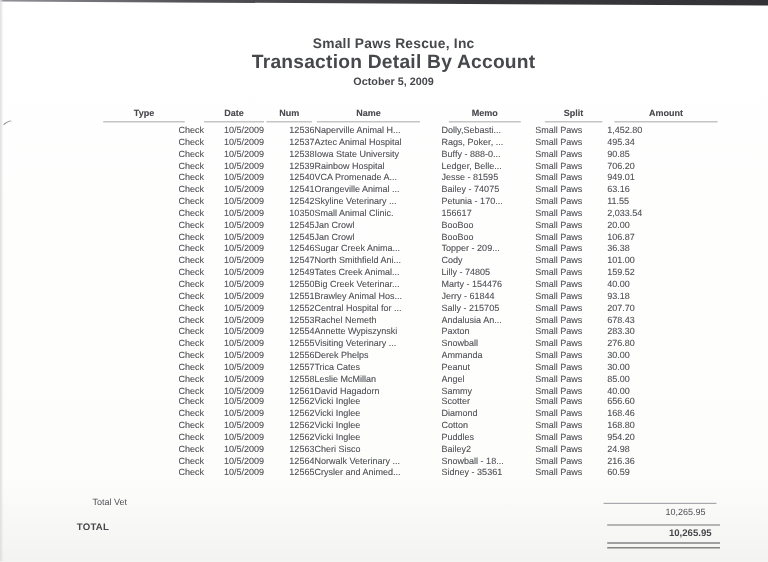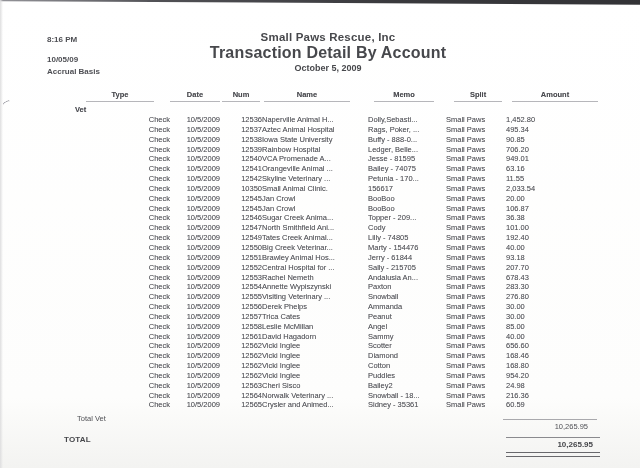--- a/index.html
+++ b/index.html
@@ -88,25 +88,20 @@
 </style>
 </head>
 <body>
 
 <div class="scan">
 
   <div class="scan-strip"></div>
   <div class="scan-left-edge"></div>
   <div class="pen-mark"></div>
 
-  <div class="meta">
-    <div class="m-time">8:16 PM</div>
-    <div class="m-date">10/05/09</div>
-    <div class="m-basis">Accrual Basis</div>
-  </div>
 
   <div class="titles">
     <div class="company">Small Paws Rescue, Inc</div>
     <div class="title">Transaction Detail By Account</div>
     <div class="subtitle">October 5, 2009</div>
   </div>
 
   <table class="tx">
     <colgroup>
       <col class="w-type">
@@ -136,23 +131,20 @@
           </th>
         <th class="h-split">
             <span class="hl">Split</span>
           </th>
         <th class="h-amount">
             <span class="hl">Amount</span>
           </th>
       </tr>
     </thead>
     <tbody>
-      <tr class="section">
-        <td colspan="7">Vet</td>
-      </tr>
 
         <tr>
           <td class="c-type">Check</td>
           <td class="c-date">10/5/2009</td>
           <td class="c-num">12536</td>
           <td class="c-name">Naperville Animal H...</td>
           <td class="c-memo">Dolly,Sebasti...</td>
           <td class="c-split">Small Paws</td>
           <td class="c-amount">1,452.80</td>
         </tr>
@@ -267,21 +259,21 @@
           <td class="c-amount">101.00</td>
         </tr>
 
         <tr>
           <td class="c-type">Check</td>
           <td class="c-date">10/5/2009</td>
           <td class="c-num">12549</td>
           <td class="c-name">Tates Creek Animal...</td>
           <td class="c-memo">Lilly - 74805</td>
           <td class="c-split">Small Paws</td>
-          <td class="c-amount">192.40</td>
+          <td class="c-amount">159.52</td>
         </tr>
 
         <tr>
           <td class="c-type">Check</td>
           <td class="c-date">10/5/2009</td>
           <td class="c-num">12550</td>
           <td class="c-name">Big Creek Veterinar...</td>
           <td class="c-memo">Marty - 154476</td>
           <td class="c-split">Small Paws</td>
           <td class="c-amount">40.00</td>

